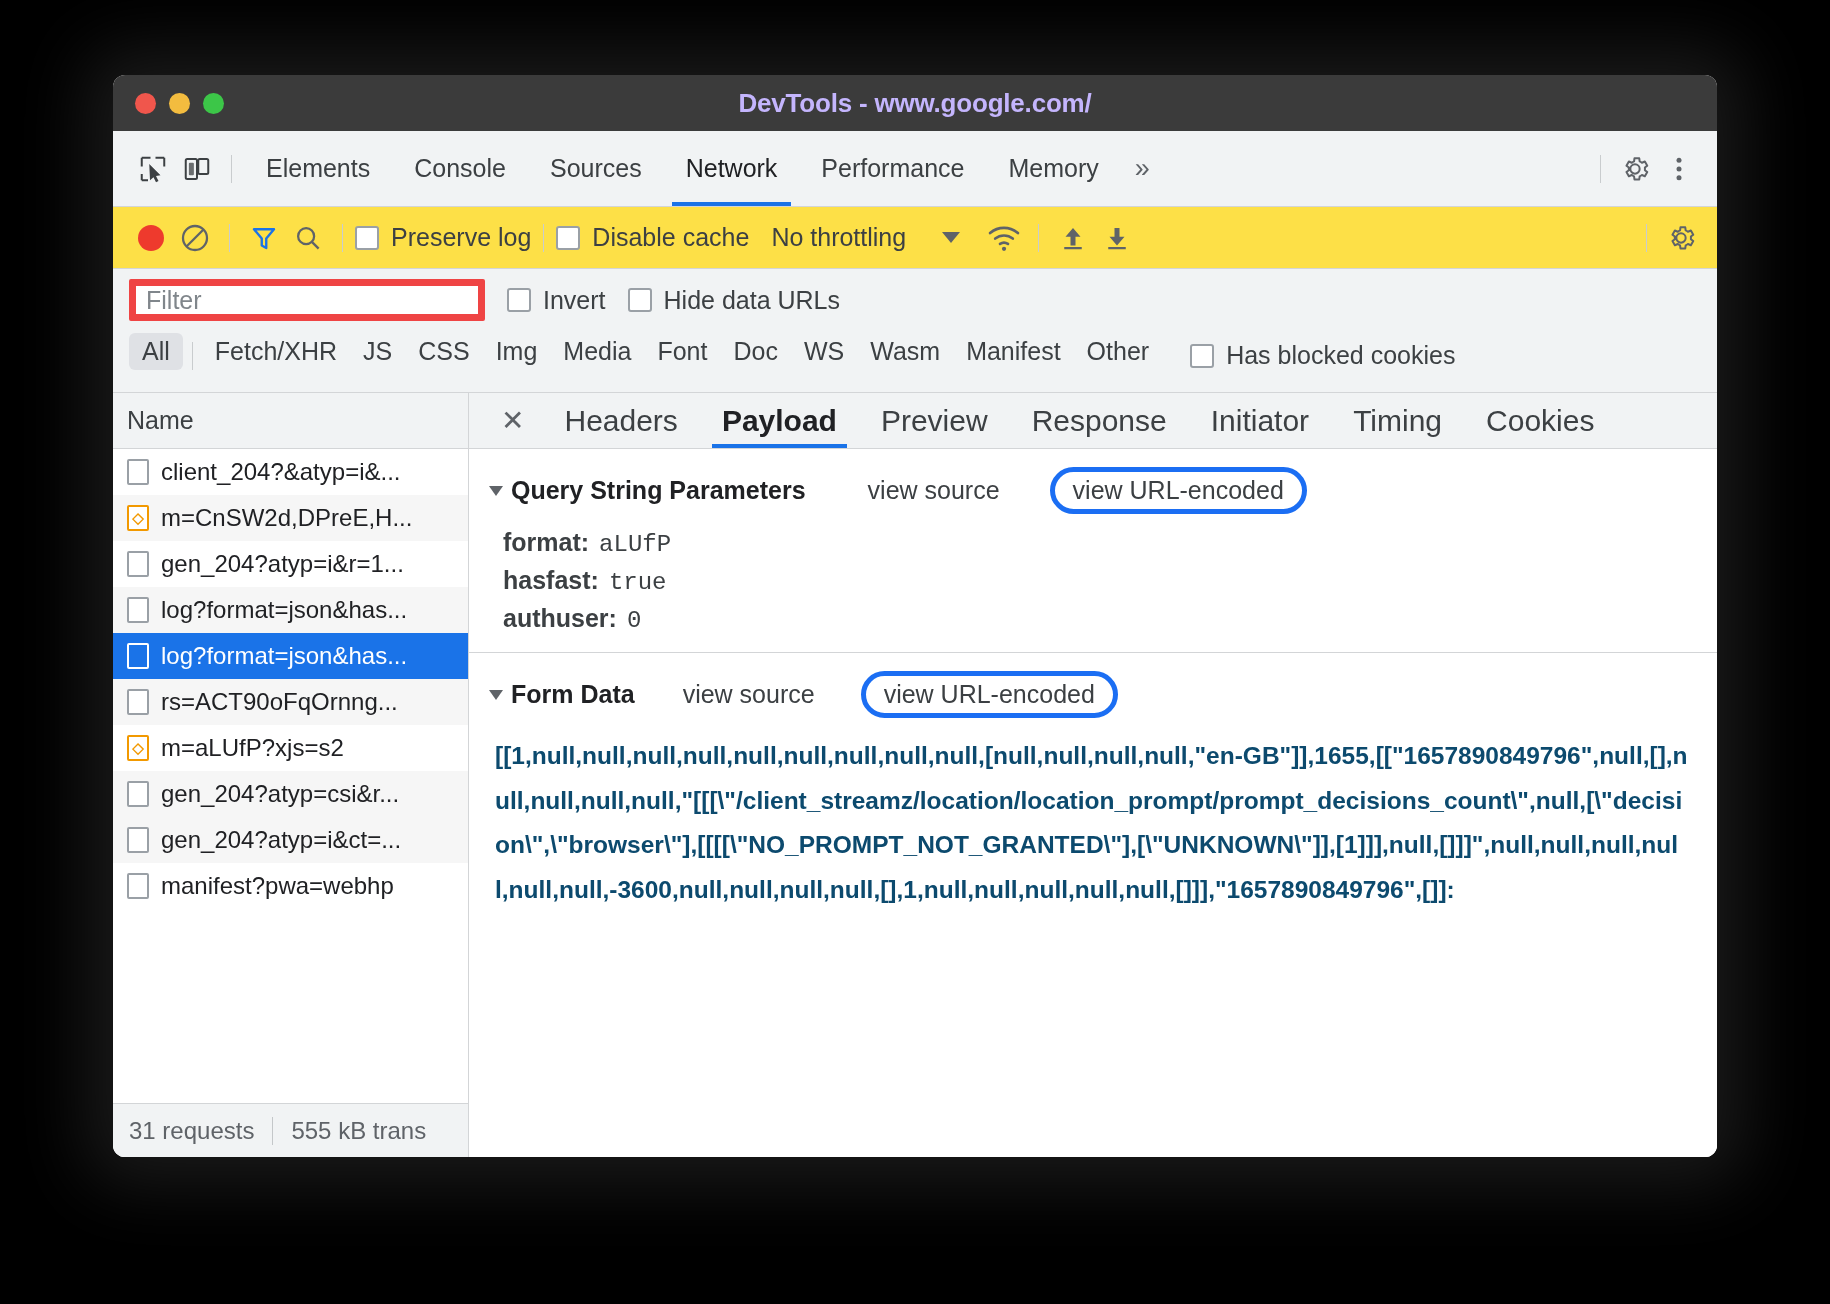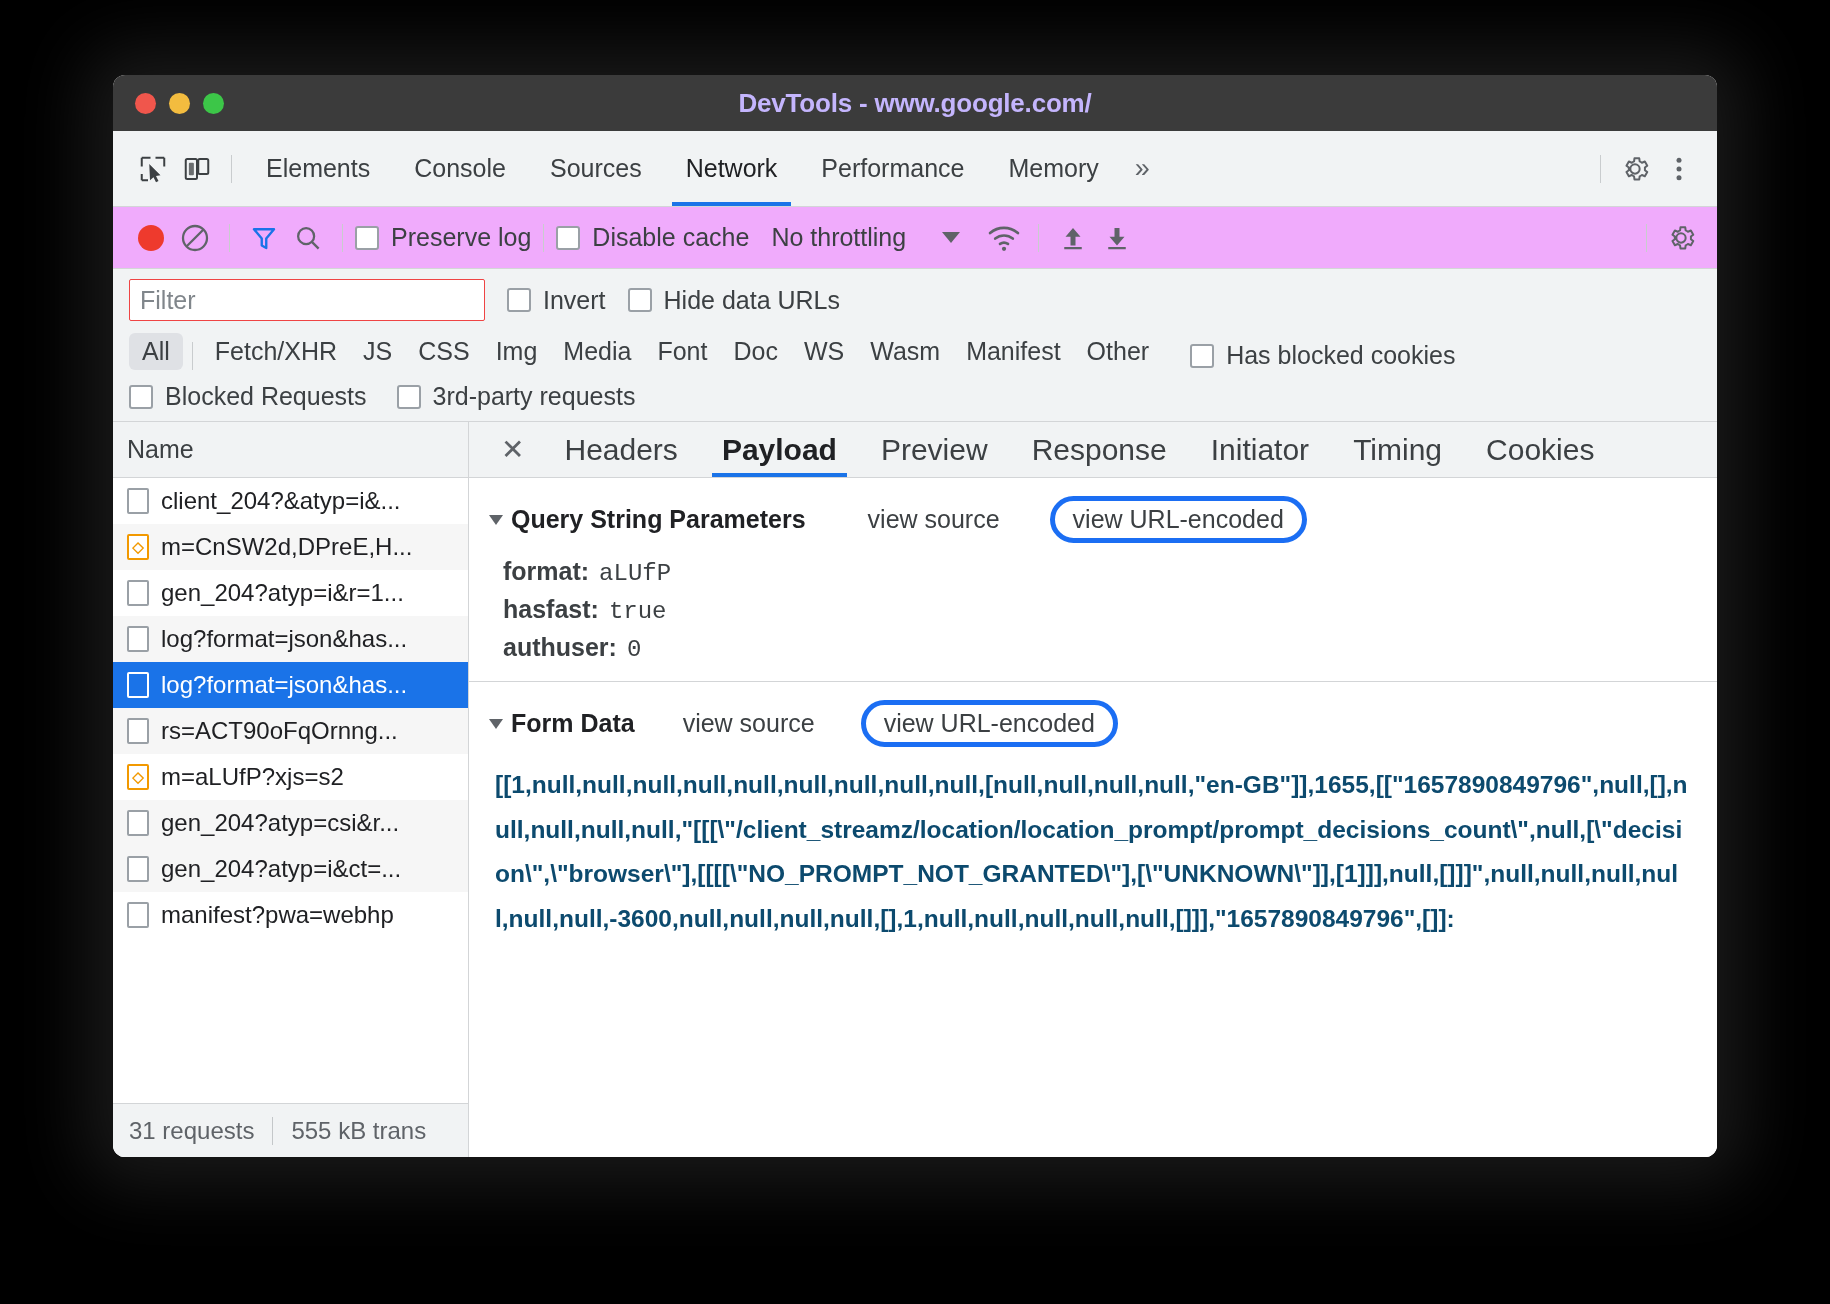--- a/index.html
+++ b/index.html
@@ -97,21 +97,21 @@
   .tabstrip-right {
     margin-left: auto;
     display: flex;
     align-items: center;
     padding-right: 16px;
   }
   .chev { font-size: 27px; color: #5f6368; padding: 0 14px; cursor: pointer; }
   
   .nettoolbar {
     height: 62px;
-    background: #f0abfc;
+    background: #fde047;
     border-bottom: 1px solid #d3d5d7;
     display: flex;
     align-items: center;
     padding-left: 16px;
     flex: none;
   }
   .rec-dot {
     width: 26px; height: 26px; border-radius: 50%;
     background: #ee3a2d;
   }
@@ -153,21 +153,21 @@
     padding: 10px 16px 10px 16px;
     flex: none;
   }
   .filterrow1 {
     display: flex; align-items: center;
     gap: 22px;
     margin-bottom: 12px;
   }
   .filter-input {
     width: 356px; height: 42px;
-    border: 1px solid #ef4444;
+    border: 7px solid #ef4444;
     border-radius: 2px;
     background: #fff;
     font-size: 25px;
     color: #3c4043;
     padding: 0 10px;
     font-family: "Liberation Sans", sans-serif;
     outline: none;
   }
   .filter-input::placeholder { color: #80868b; }
   .filterrow2 {
@@ -543,30 +543,20 @@
         <div class="typechip">Doc</div>
         <div class="typechip">WS</div>
         <div class="typechip">Wasm</div>
         <div class="typechip">Manifest</div>
         <div class="typechip">Other</div>
         <div class="cb-label" style="margin-left:28px">
           <span class="checkbox"></span>
           <span>Has blocked cookies</span>
         </div>
       </div>
-      <div class="filterrow3">
-        <div class="cb-label">
-          <span class="checkbox"></span>
-          <span>Blocked Requests</span>
-        </div>
-        <div class="cb-label">
-          <span class="checkbox"></span>
-          <span>3rd-party requests</span>
-        </div>
-      </div>
     </div>
 
     <div class="body">
 
       <div class="reqlist">
         <div class="reqhead">
           <span>Name</span>
         </div>
         <div class="reqrows">
           <div class="reqrow">

